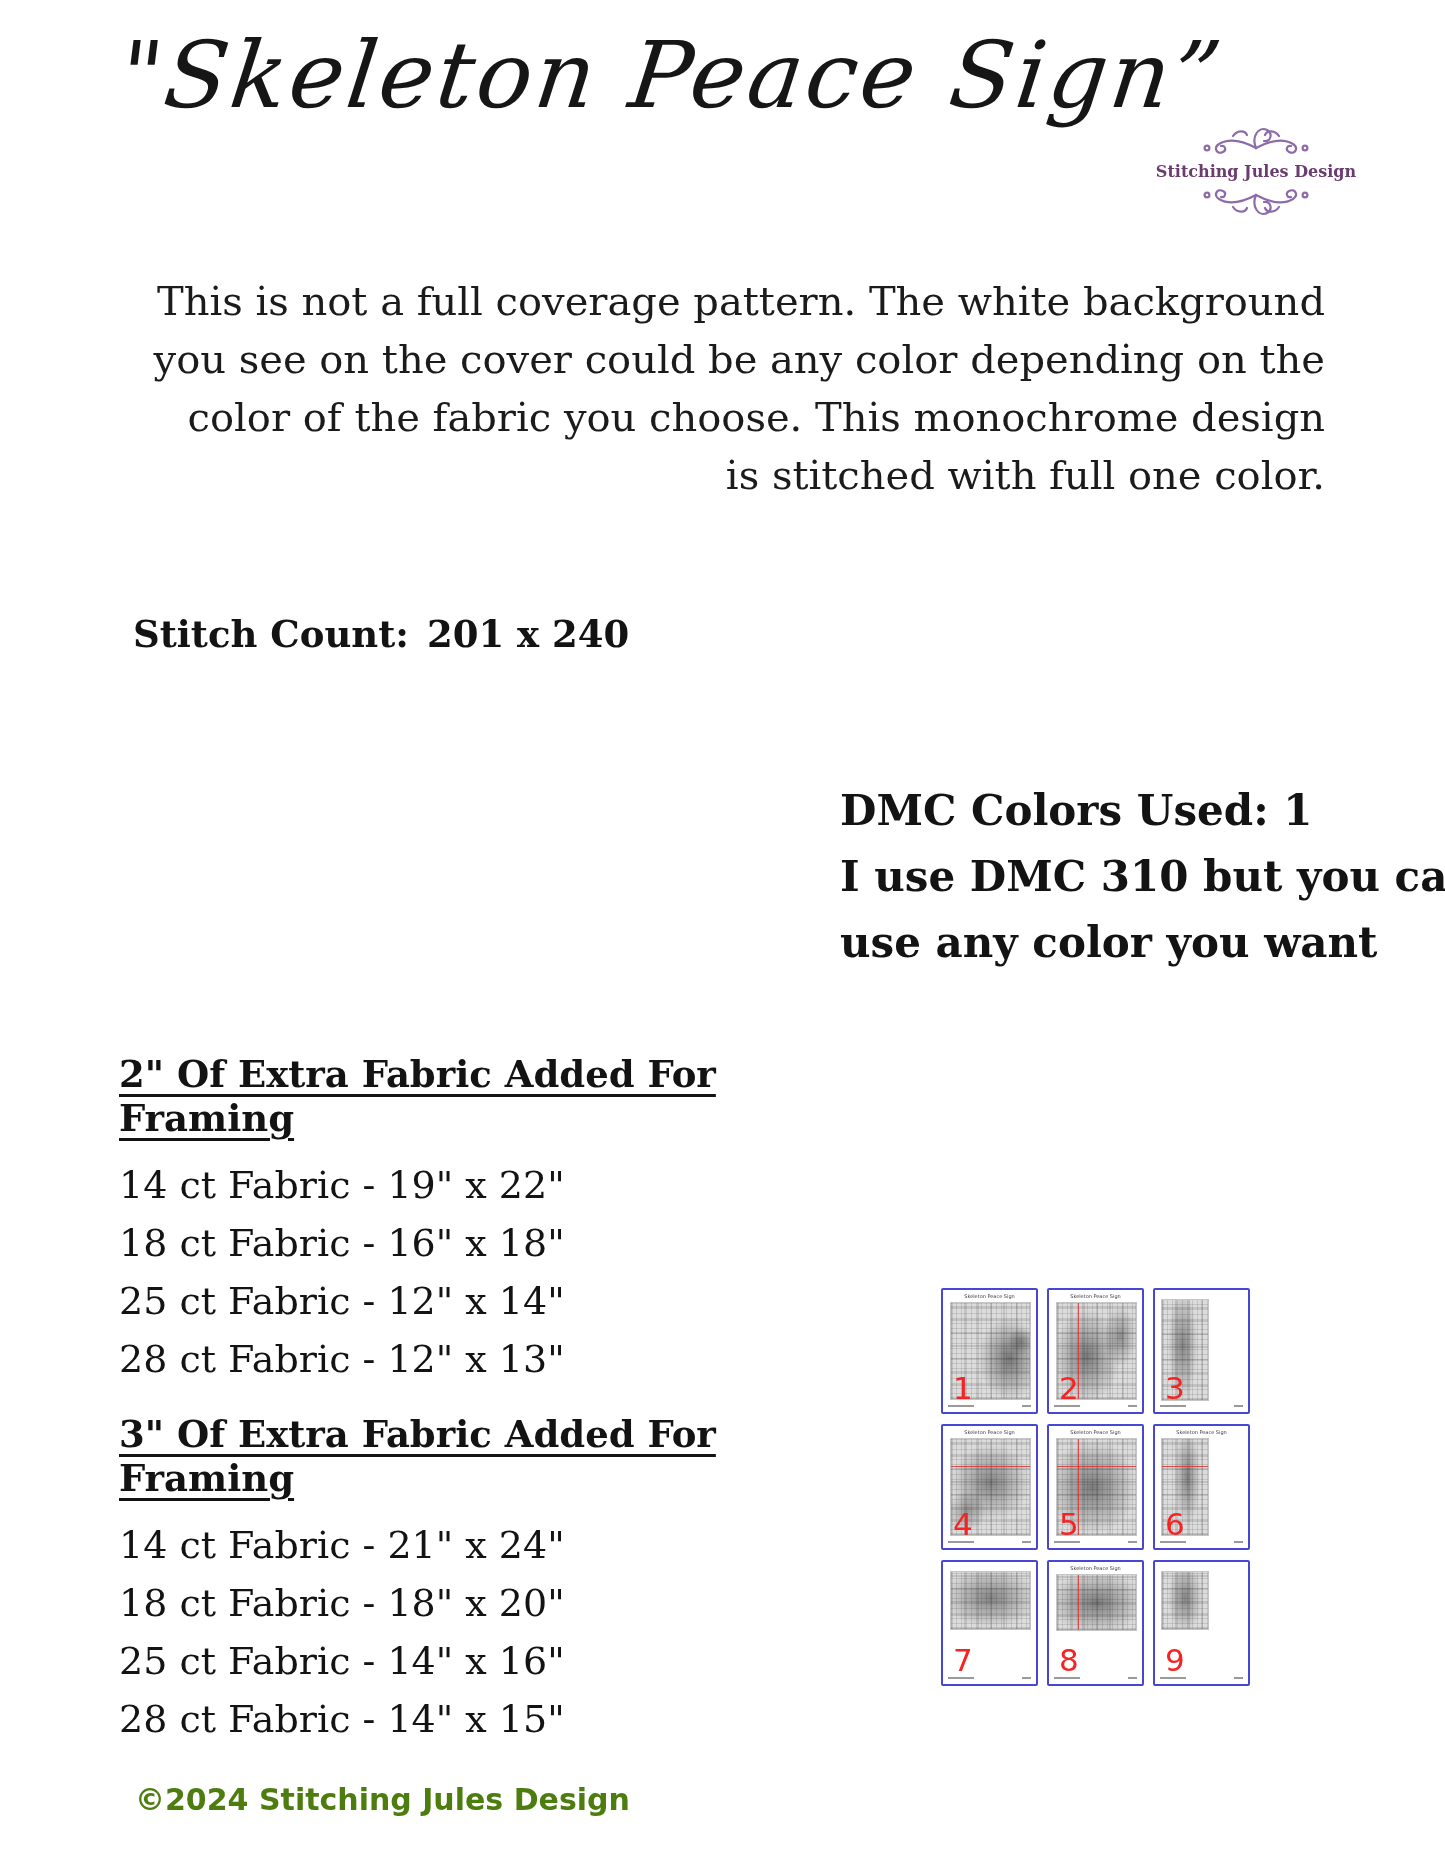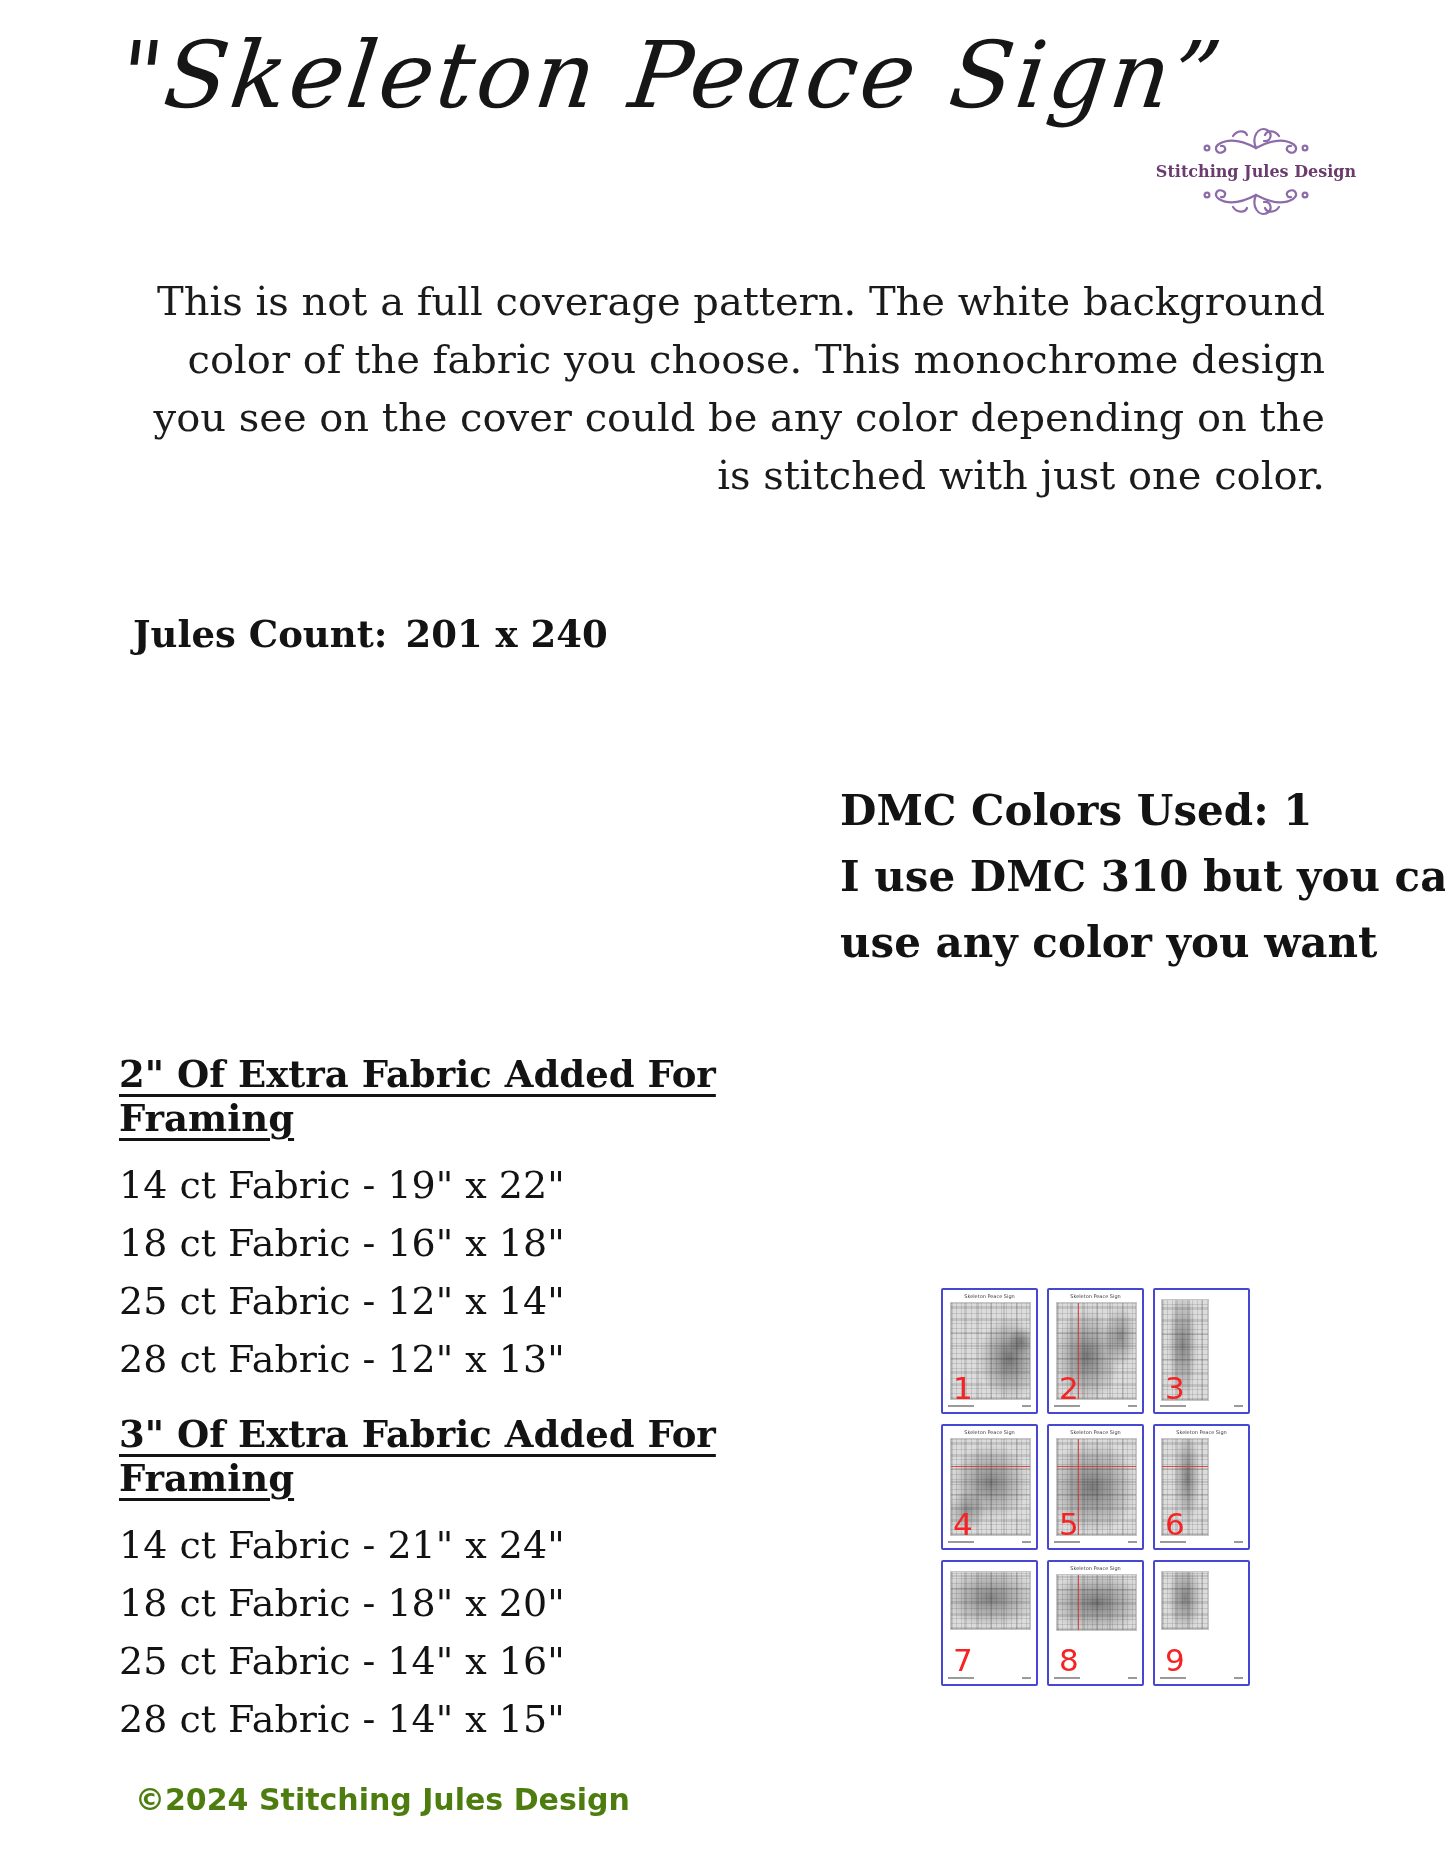--- a/index.html
+++ b/index.html
@@ -115,27 +115,27 @@
         <path d="M52 18 C56 12 64 12 66 17"></path>
         <path d="M98 18 C94 12 86 12 84 17"></path>
         <circle cx="26" cy="30" r="2.4"></circle>
         <circle cx="124" cy="30" r="2.4"></circle>
       </g>
     </svg>
   </div>
 
   <div class="intro">
     <span>This is not a full coverage pattern. The white background</span>
+    <span>you see on the cover could be any color depending on the</span>
     <span>color of the fabric you choose. This monochrome design</span>
-    <span>you see on the cover could be any color depending on the</span>
-    <span>is stitched with just one color.</span>
+    <span>is stitched with full one color.</span>
   </div>
 
   <div class="stitch-count">
-    <span>Jules Count:</span><span class="sc-value">201 x 240</span>
+    <span>Stitch Count:</span><span class="sc-value">201 x 240</span>
   </div>
 
 
   <div class="dmc">
     <span>DMC Colors Used: 1</span>
     <span>I use DMC 310 but you can</span>
     <span>use any color you want</span>
   </div>
 
   <div class="section sec-two">

